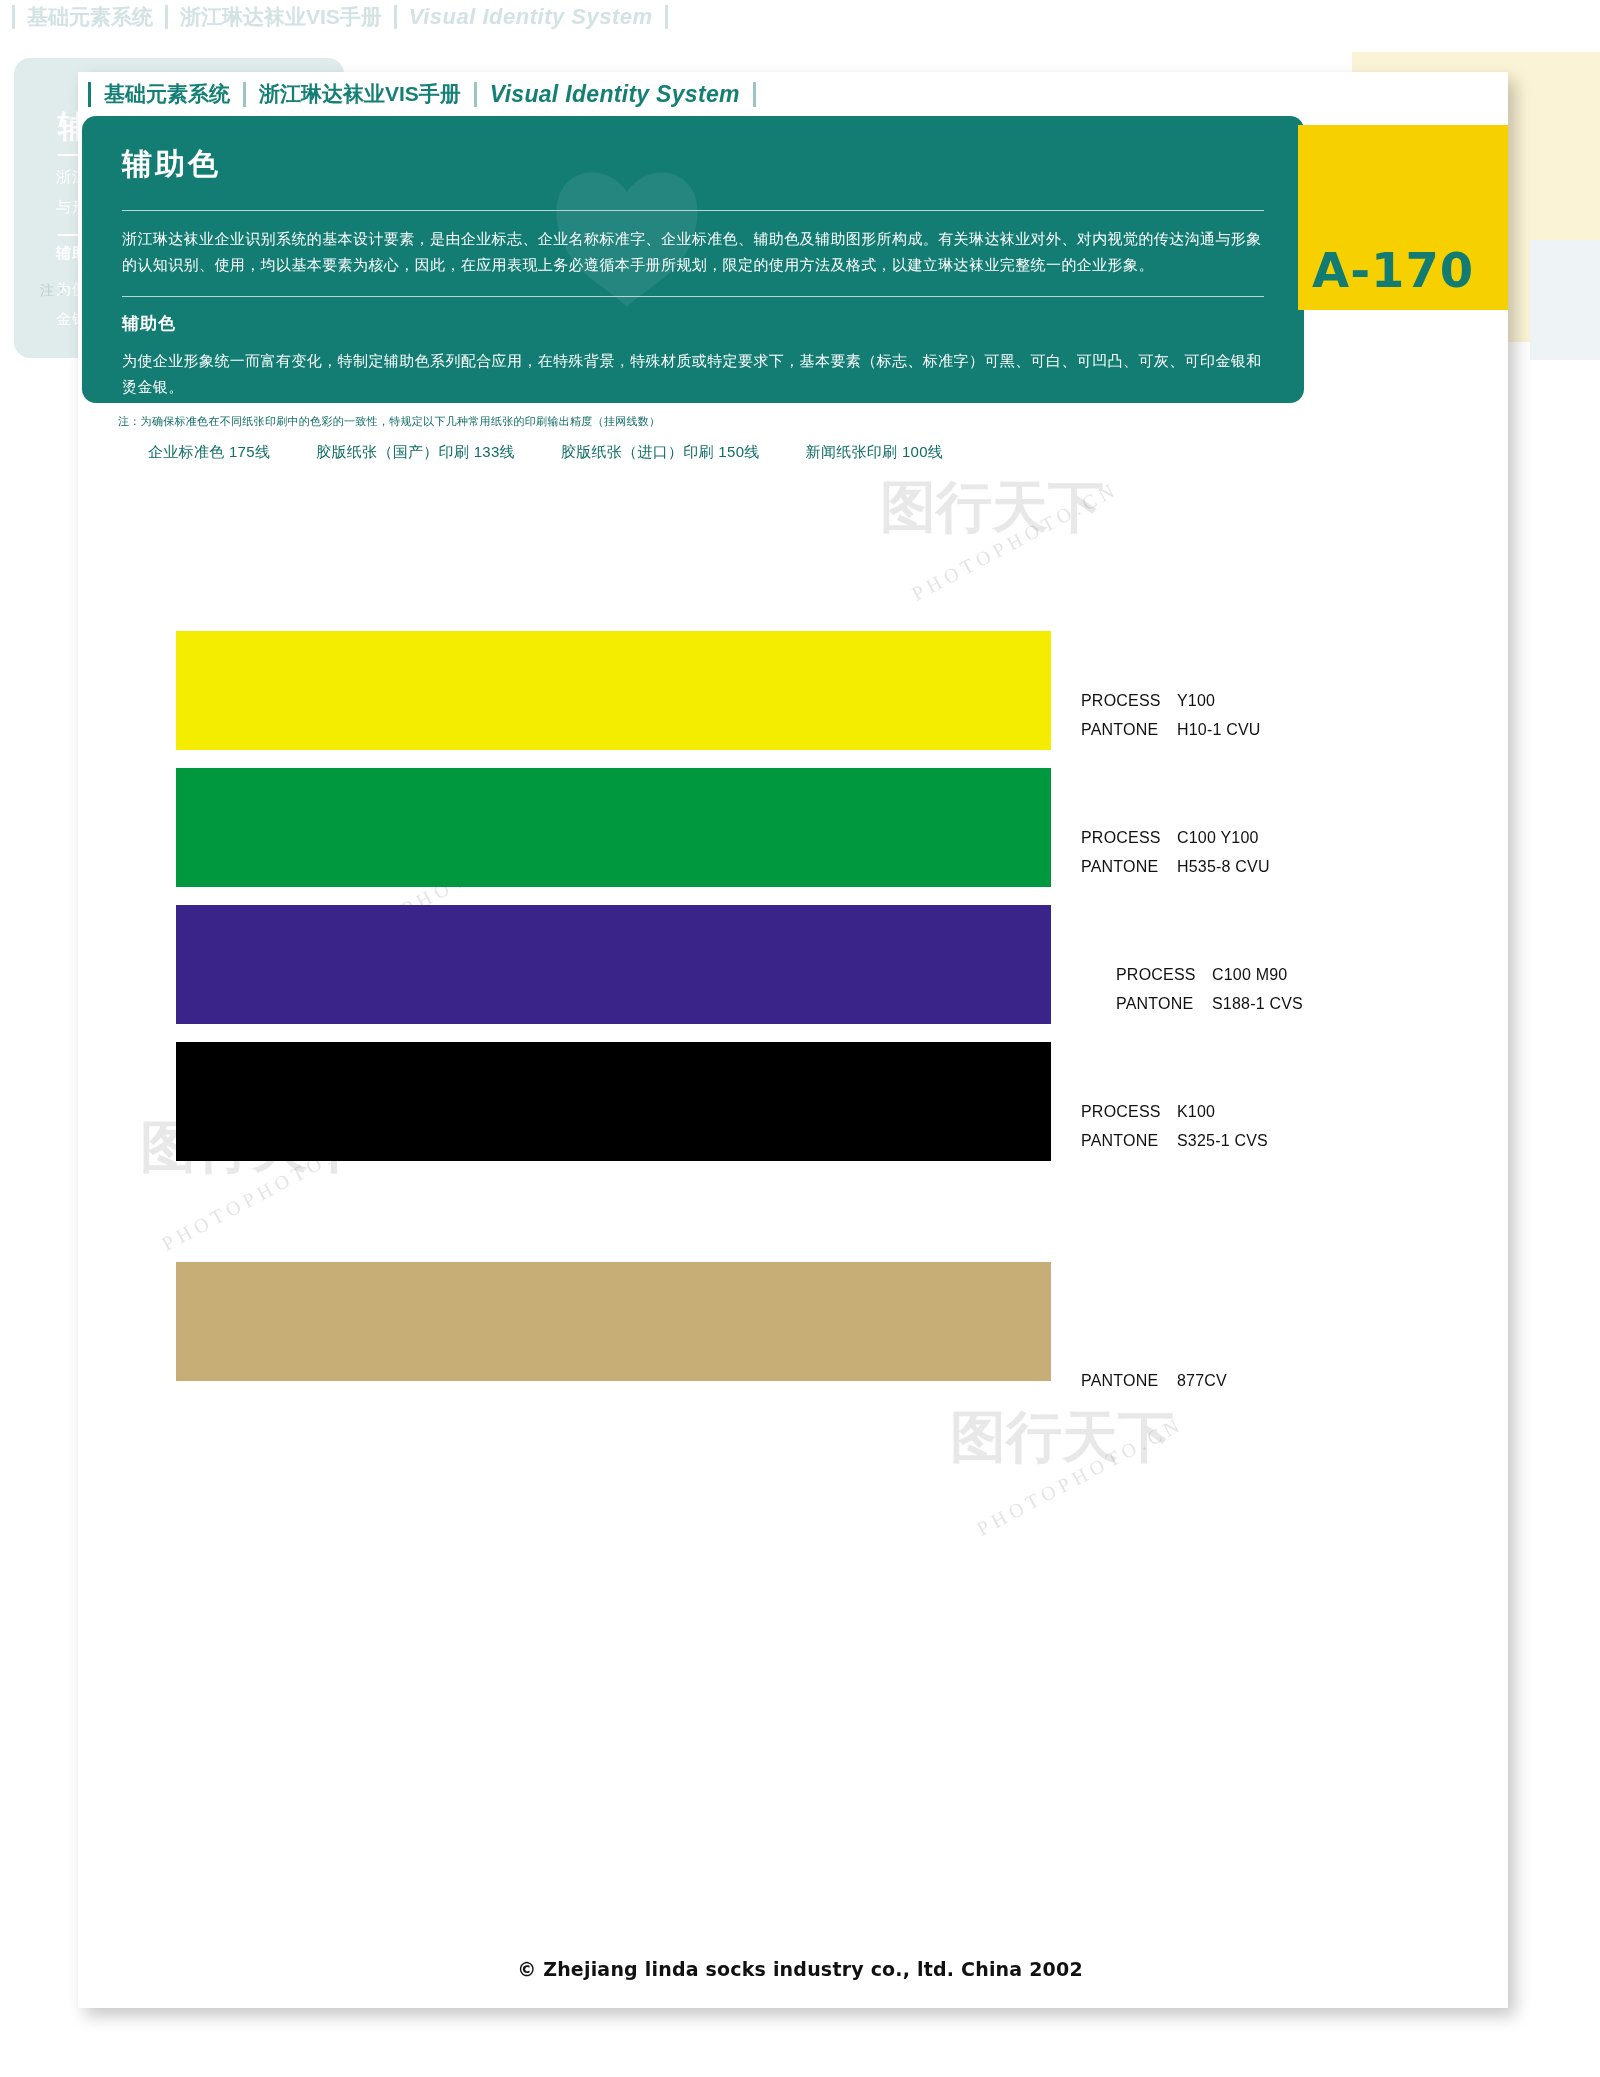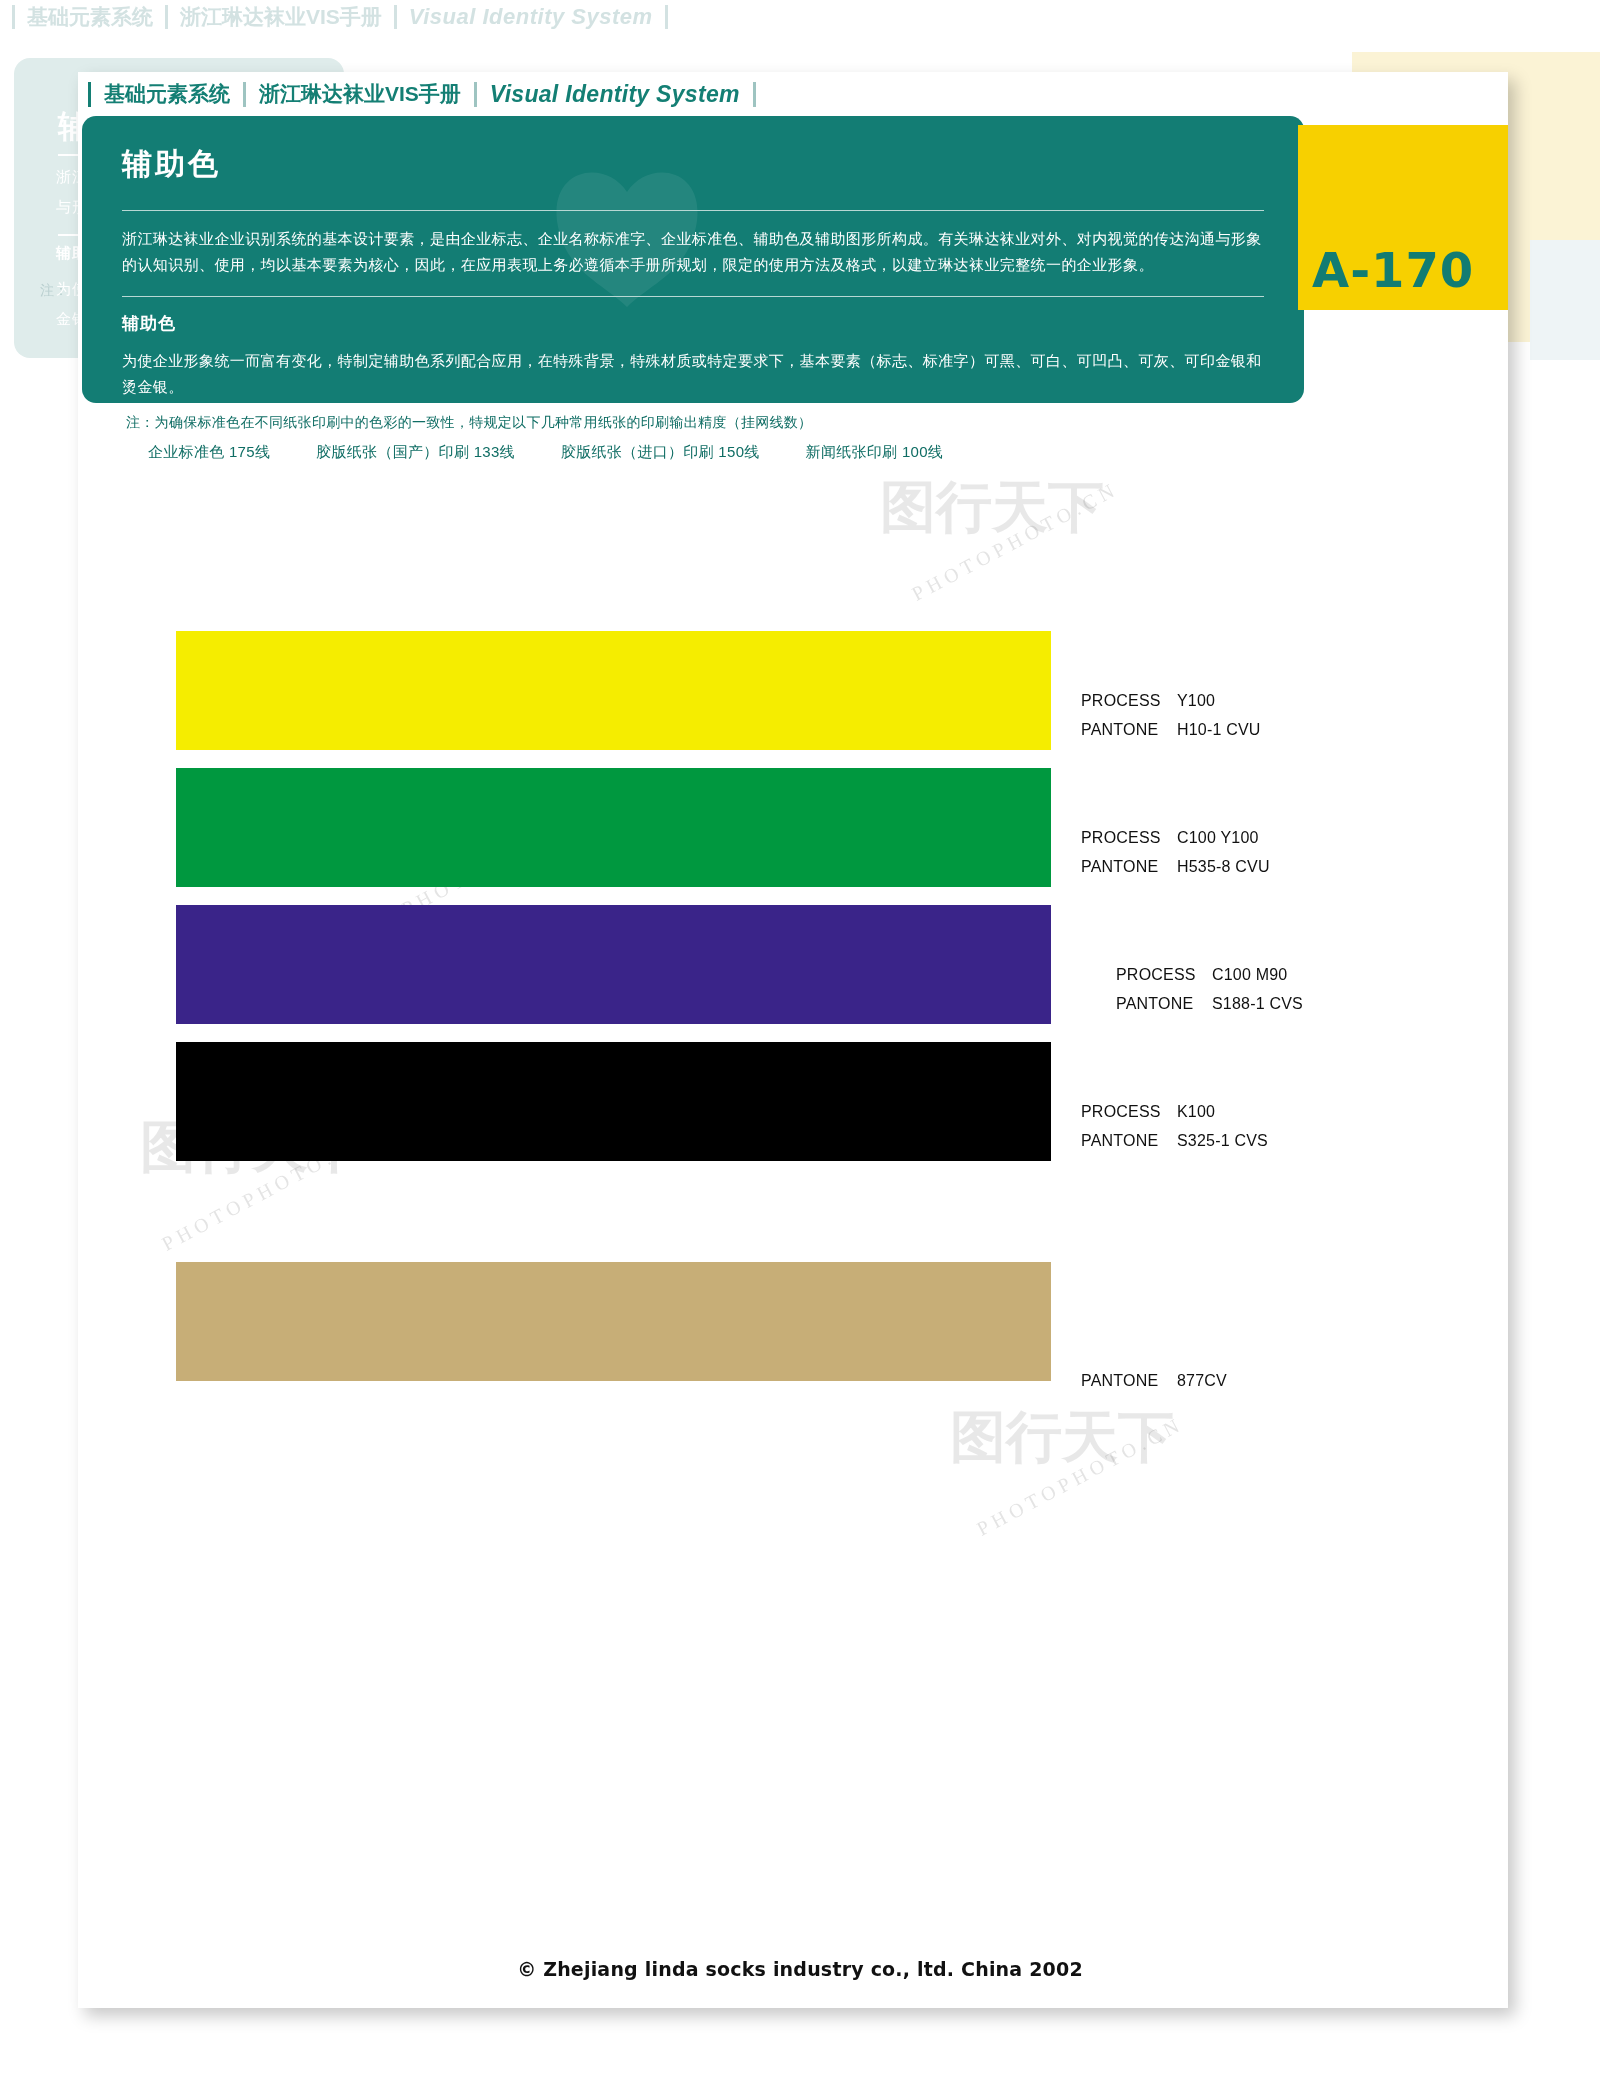--- a/index.html
+++ b/index.html
@@ -212,24 +212,24 @@
     color: #127c72;
     font-size: 48px;
     font-weight: bold;
     letter-spacing: 1px;
     font-family: "DejaVu Sans", sans-serif;
   }
 
   
   .note-1 {
     position: absolute;
-    left: 126px;
+    left: 118px;
     top: 414px;
     color: #0f6d64;
-    font-size: 14px;
+    font-size: 11px;
     letter-spacing: 0.3px;
     white-space: nowrap;
   }
   .note-2 {
     position: absolute;
     left: 148px;
     top: 443px;
     color: #0f6d64;
     font-size: 15px;
     letter-spacing: 0.3px;

